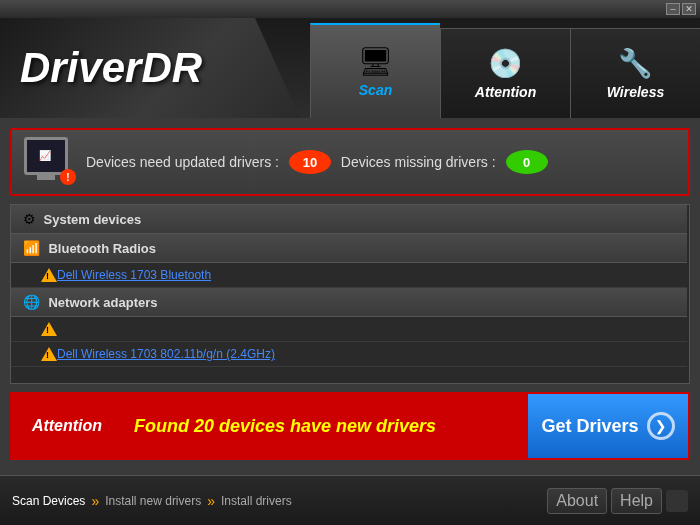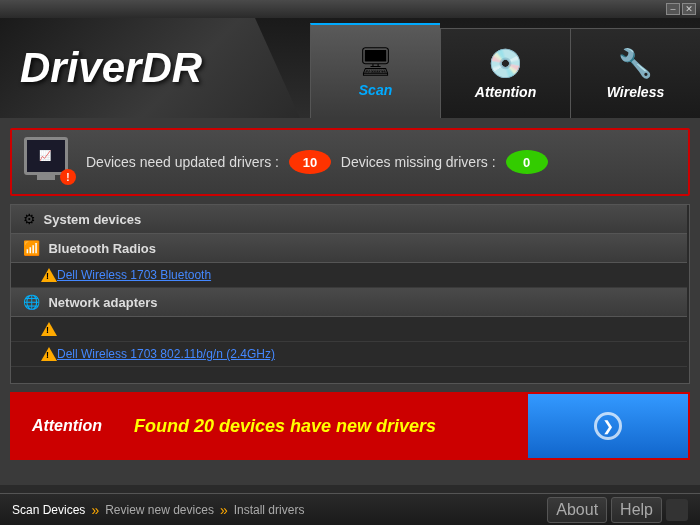--- a/index.html
+++ b/index.html
@@ -360,21 +360,21 @@
       display: flex;
       align-items: center;
       justify-content: center;
       color: white;
       font-size: 14px;
     }
 
     
     .footer {
       width: 100%;
-      height: 32px;
+      height: 50px;
       background: linear-gradient(to bottom, #2a2a2a, #1a1a1a);
       display: flex;
       align-items: center;
       justify-content: space-between;
       padding: 0 12px;
       border-top: 1px solid #555;
       position: absolute;
       bottom: 0;
       left: 0;
     }
@@ -505,33 +505,34 @@
   </div>
 
   <div class="action-bar">
     <div class="attention-label">
       <span class="attention-text">Attention</span>
     </div>
     <div class="attention-message">
       <span class="attention-message-text">Found 20 devices have new drivers</span>
     </div>
     <div class="get-drivers-btn">
+      <span class="get-drivers-btn-label">Get Drivers</span>
       <div class="arrow-circle">
         <span>❯</span>
       </div>
     </div>
   </div>
 
 </div>
 
 <div class="footer">
   <div class="footer-nav">
     <span class="footer-nav-item active">Scan Devices</span>
     <span class="footer-nav-sep">»</span>
-    <span class="footer-nav-item">Review new devices</span>
+    <span class="footer-nav-item">Install new drivers</span>
     <span class="footer-nav-sep">»</span>
     <span class="footer-nav-item">Install drivers</span>
   </div>
   <div class="footer-actions">
     <div class="footer-btn">About</div>
     <div class="footer-btn">Help</div>
     <div class="footer-logo-small"></div>
   </div>
 </div>
 

